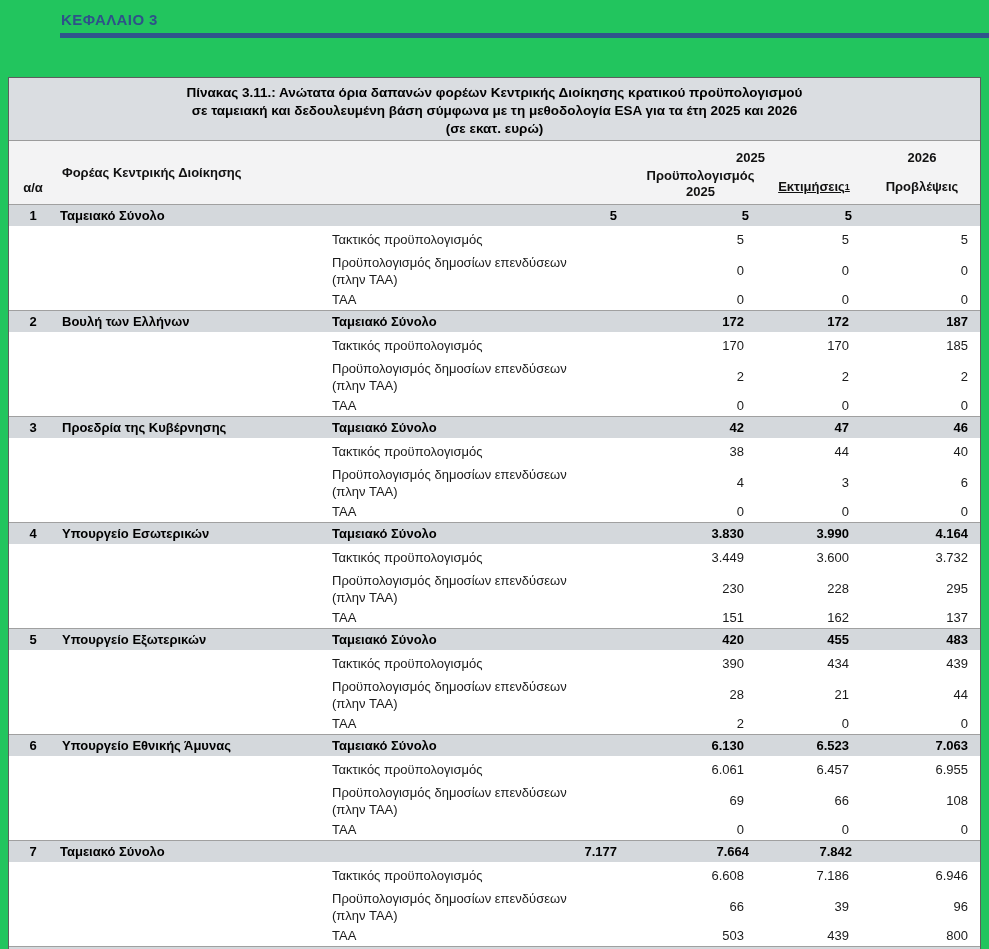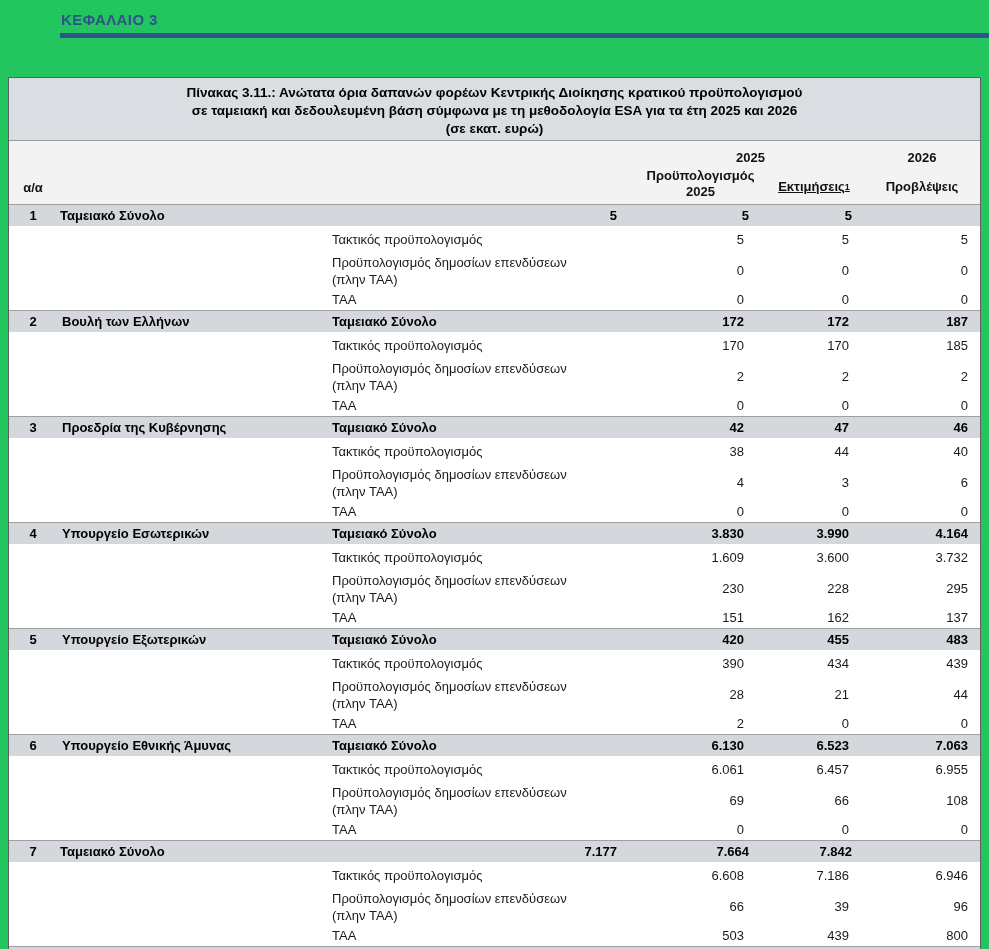--- a/index.html
+++ b/index.html
@@ -75,20 +75,21 @@
 
   <div class="budget-table">
     <div class="title-block">
       <div>Πίνακας 3.11.: Ανώτατα όρια δαπανών φορέων Κεντρικής Διοίκησης κρατικού προϋπολογισμού</div>
       <div>σε ταμειακή και δεδουλευμένη βάση σύμφωνα με τη μεθοδολογία ESA για τα έτη 2025 και 2026</div>
       <div>(σε εκατ. ευρώ)</div>
     </div>
 
     <div class="header-row">
       <div class="hc h-idx">α/α</div>
+      <div class="hc h-entity">Φορέας Κεντρικής Διοίκησης</div>
       <div class="hc h-spacer"></div>
       <div class="hc h-year1">2025</div>
       <div class="hc h-year2">2026</div>
       <div class="hc h-budget">
         <div>Προϋπολογισμός</div>
         <div>2025</div>
       </div>
       <div class="hc h-est">
         <span>Εκτιμήσεις</span>
           <sup>1</sup>
@@ -222,21 +223,21 @@
       </div>
       <div class="cell c-label">Ταμειακό Σύνολο</div>
       <div class="cell c-v c-v1">3.830</div>
       <div class="cell c-v c-v2">3.990</div>
       <div class="cell c-v c-v3">4.164</div>
     </div>
     <div class="row r-regular">
       <div class="cell c-idx"></div>
       <div class="cell c-entity"></div>
       <div class="cell c-label">Τακτικός προϋπολογισμός</div>
-      <div class="cell c-v c-v1">1.609</div>
+      <div class="cell c-v c-v1">3.449</div>
       <div class="cell c-v c-v2">3.600</div>
       <div class="cell c-v c-v3">3.732</div>
     </div>
     <div class="row r-pib">
       <div class="cell c-idx"></div>
       <div class="cell c-entity"></div>
       <div class="cell c-label two-line">
         <div>Προϋπολογισμός δημοσίων επενδύσεων</div>
         <div>(πλην ΤΑΑ)</div>
       </div>

